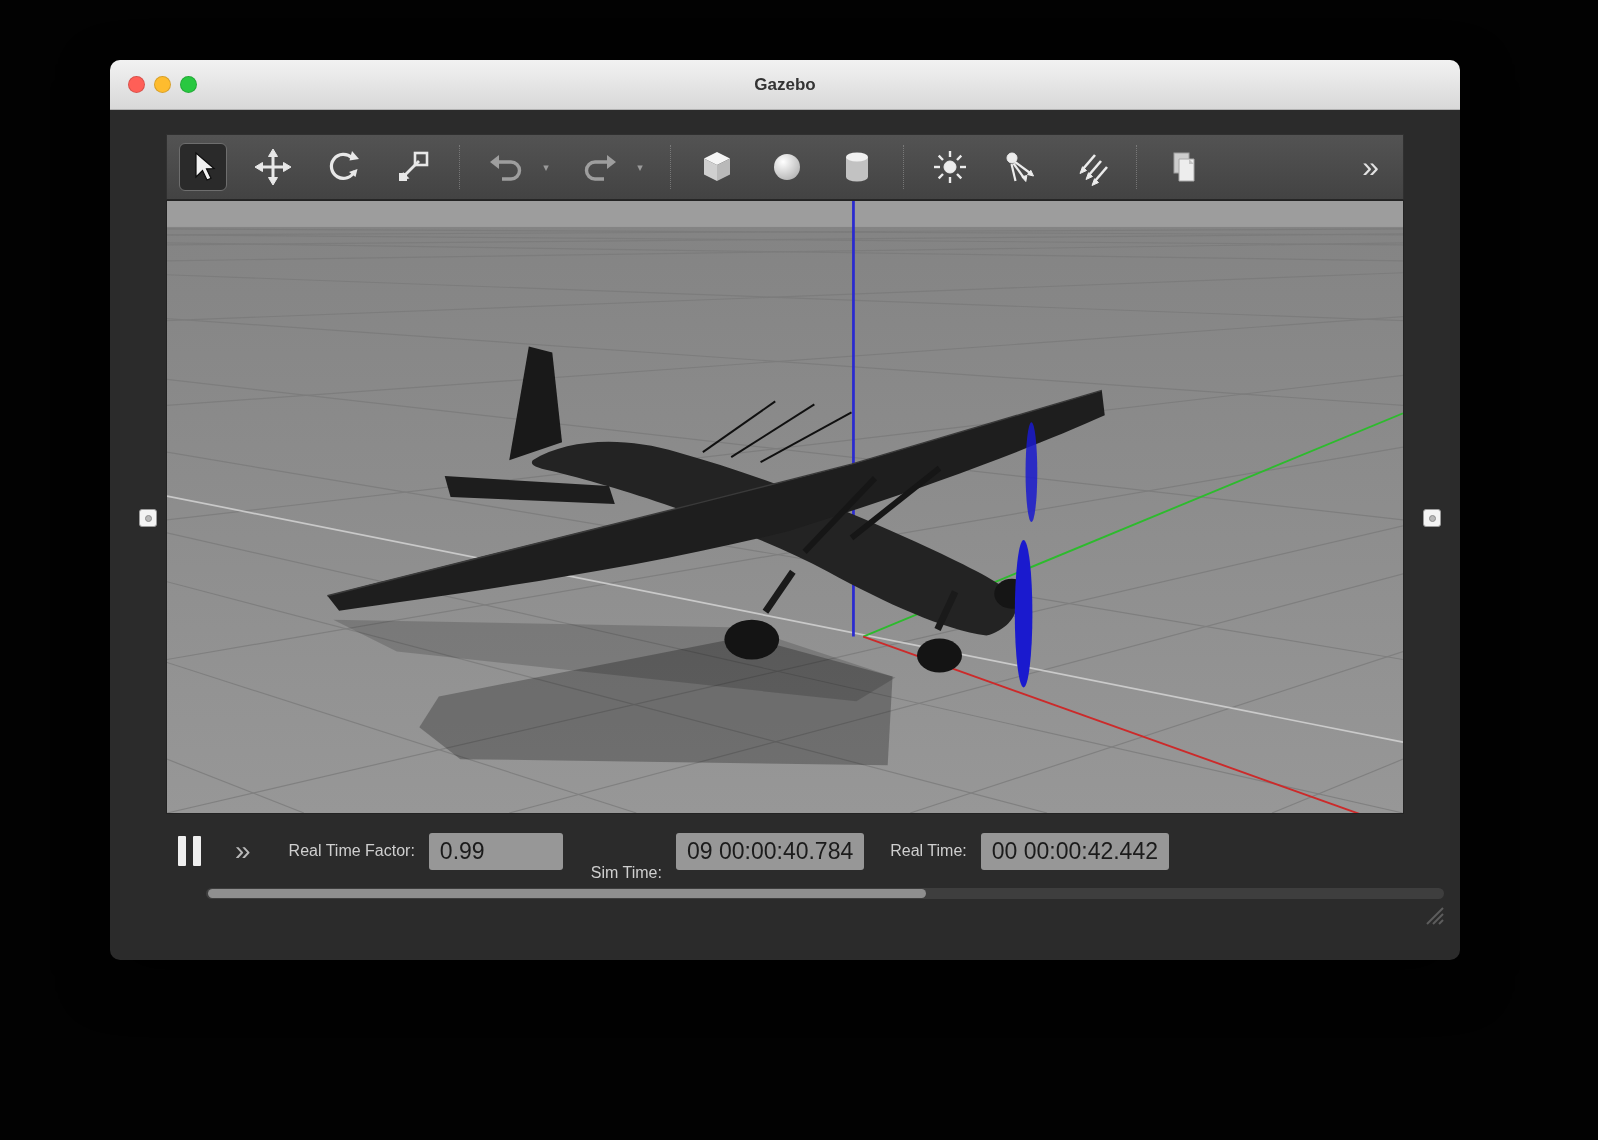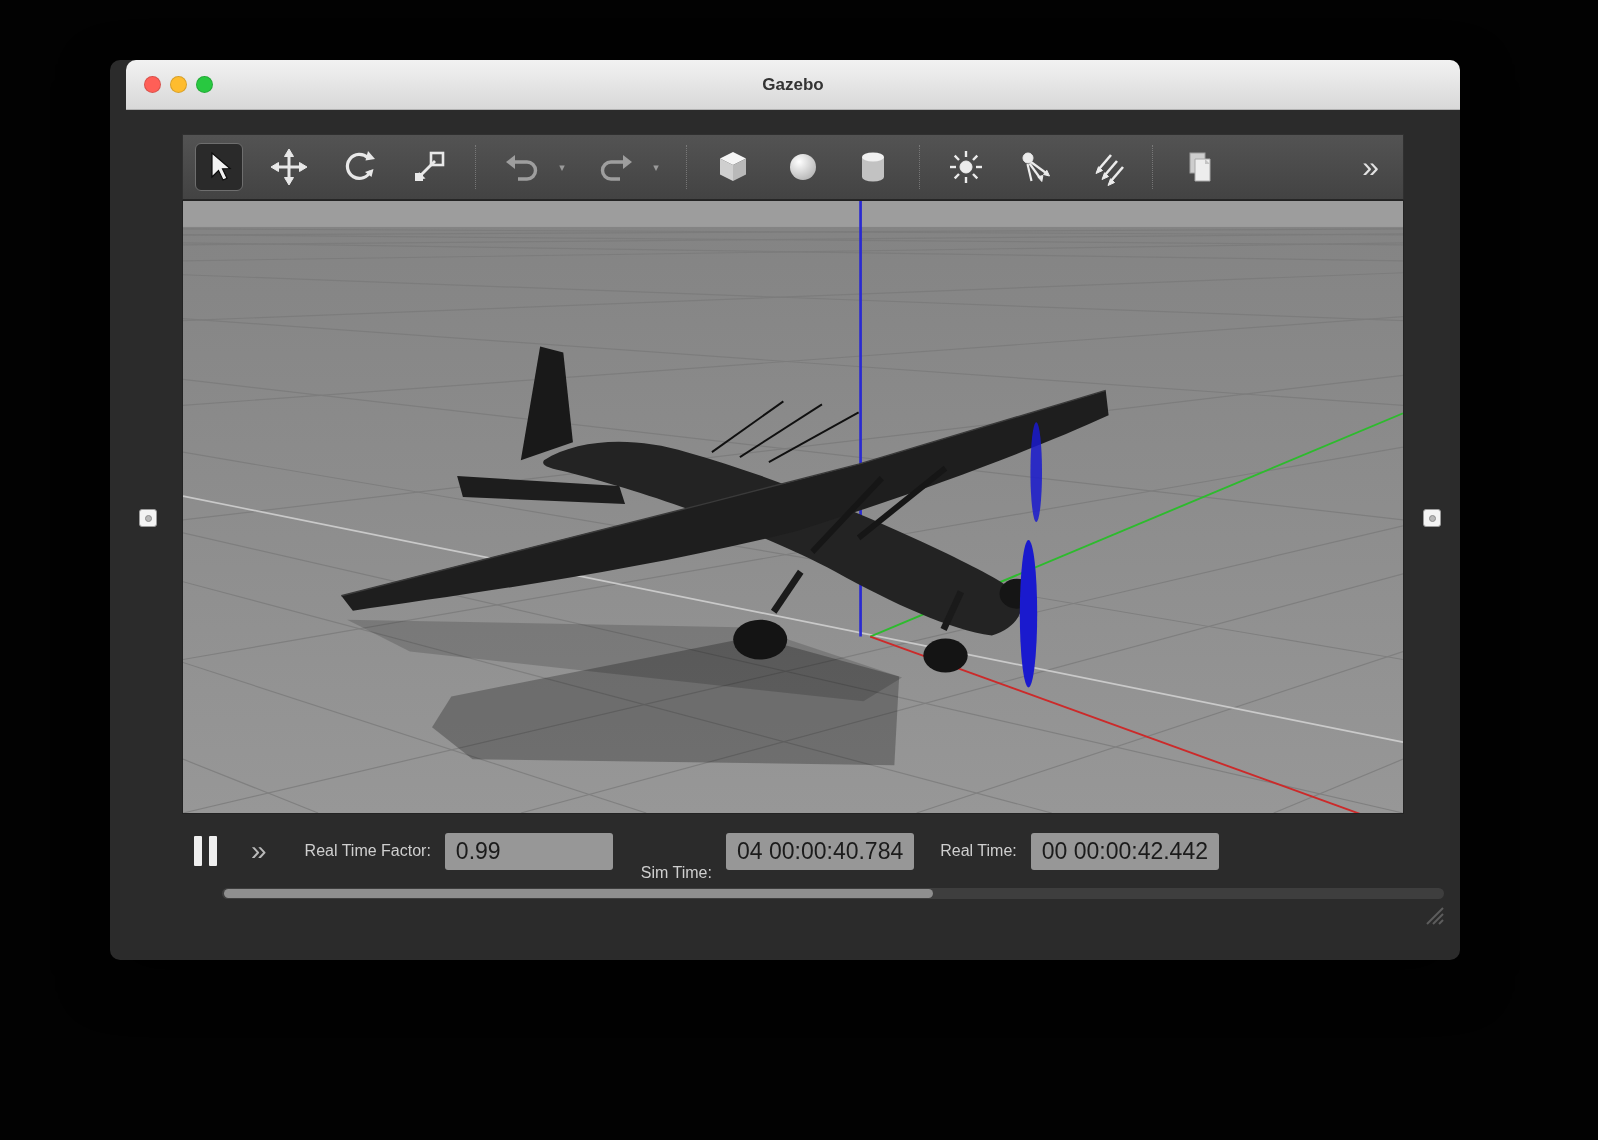--- a/index.html
+++ b/index.html
@@ -4,21 +4,20 @@
 <style>
   * { margin:0; padding:0; box-sizing:border-box; }
   html,body { background:#000; }
   body { font-family:"Liberation Sans", sans-serif; }
   .screen { position:relative; width:1598px; height:1140px; background:#020202; overflow:hidden; }
 
   .window {
     position:absolute; left:110px; top:60px; width:1350px; height:900px;
     background:#2b2b2b; border-radius:10px;
     box-shadow:0 18px 50px rgba(0,0,0,.8);
-    padding-left:16px;
   }
 
   
   .titlebar {
     position:relative; height:50px; border-radius:10px 10px 0 0;
     background:linear-gradient(#f2f2f2,#d8d8d8);
     border-bottom:1px solid #b2b2b2;
     display:flex; align-items:center; justify-content:center;
   }
   .traffic { position:absolute; left:18px; top:0; height:100%; display:flex; align-items:center; gap:9px; }
@@ -65,21 +64,21 @@
     padding:0 40px 0 68px; color:#cfcfcf;
   }
   .pause-btn { display:flex; gap:7px; align-items:center; background:none; border:none; cursor:default; }
   .pause-btn .bar { width:8px; height:30px; background:#efefef; border-radius:1px; }
   .sb-chevron { margin-left:34px; font-size:28px; color:#b9b9b9; line-height:1; letter-spacing:-2px; }
   .sb-label { margin-left:40px; font-size:16px; font-weight:500; color:#cfcfcf; white-space:nowrap; }
   .sb-field {
     margin-left:14px; background:#979797; color:#1b1b1b; font-size:23px;
     padding:5px 11px; border-radius:3px; white-space:nowrap;
   }
-  .sb-field.rtf { width:168px; }
+  .sb-field.rtf { width:134px; }
   .sb-label.sim { margin-left:28px;margin-top:44px; }
   .sb-label.real { margin-left:26px;text-align:right; }
 
   
   .scroll-row { padding:0 16px 0 96px; }
   .scroll-track { height:11px; background:#3e3e3e; border-radius:6px; position:relative; }
   .scroll-thumb { position:absolute; left:2px; top:1px; height:9px; width:58%; background:#8f8f8f; border-radius:5px; }
 
   .bottom-pad { position:relative; height:40px; }
   .resize-grip { position:absolute; right:14px; bottom:8px; }
@@ -344,21 +343,21 @@
       <button class="pause-btn">
         <span class="bar"></span>
         <span class="bar"></span>
       </button>
       <span class="sb-chevron">»</span>
 
       <span class="sb-label">Real Time Factor:</span>
       <span class="sb-field rtf">0.99</span>
 
       <span class="sb-label sim">Sim Time:</span>
-      <span class="sb-field">04 00:00:40.784</span>
+      <span class="sb-field">09 00:00:40.784</span>
 
       <span class="sb-label real">Real Time:</span>
       <span class="sb-field">00 00:00:42.442</span>
     </div>
 
     <div class="scroll-row">
       <div class="scroll-track">
         <div class="scroll-thumb"></div>
       </div>
     </div>

